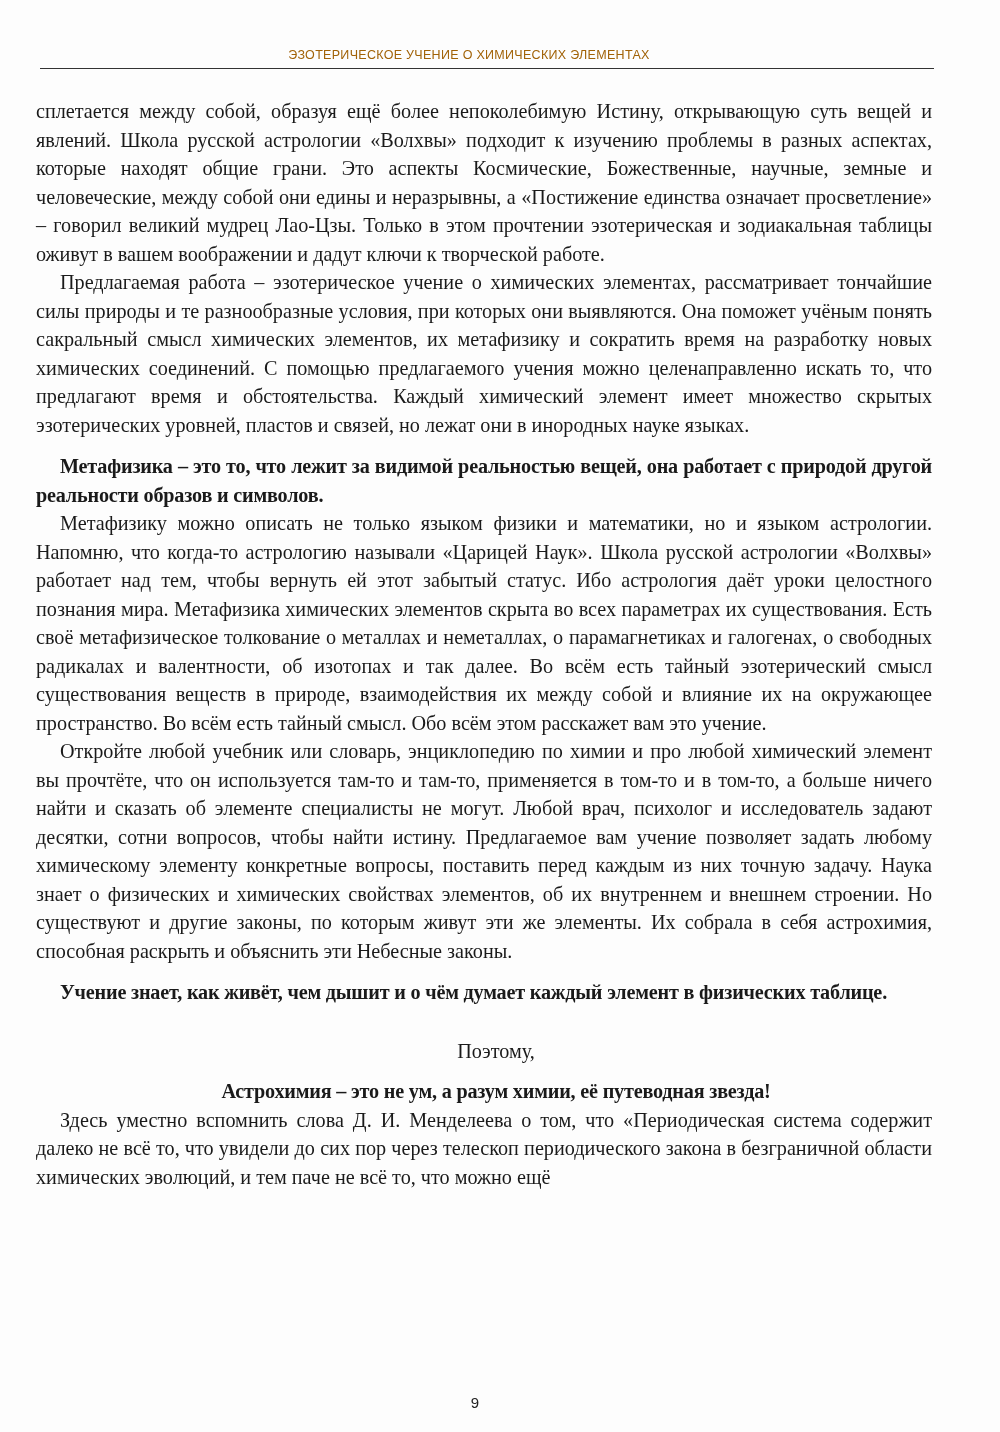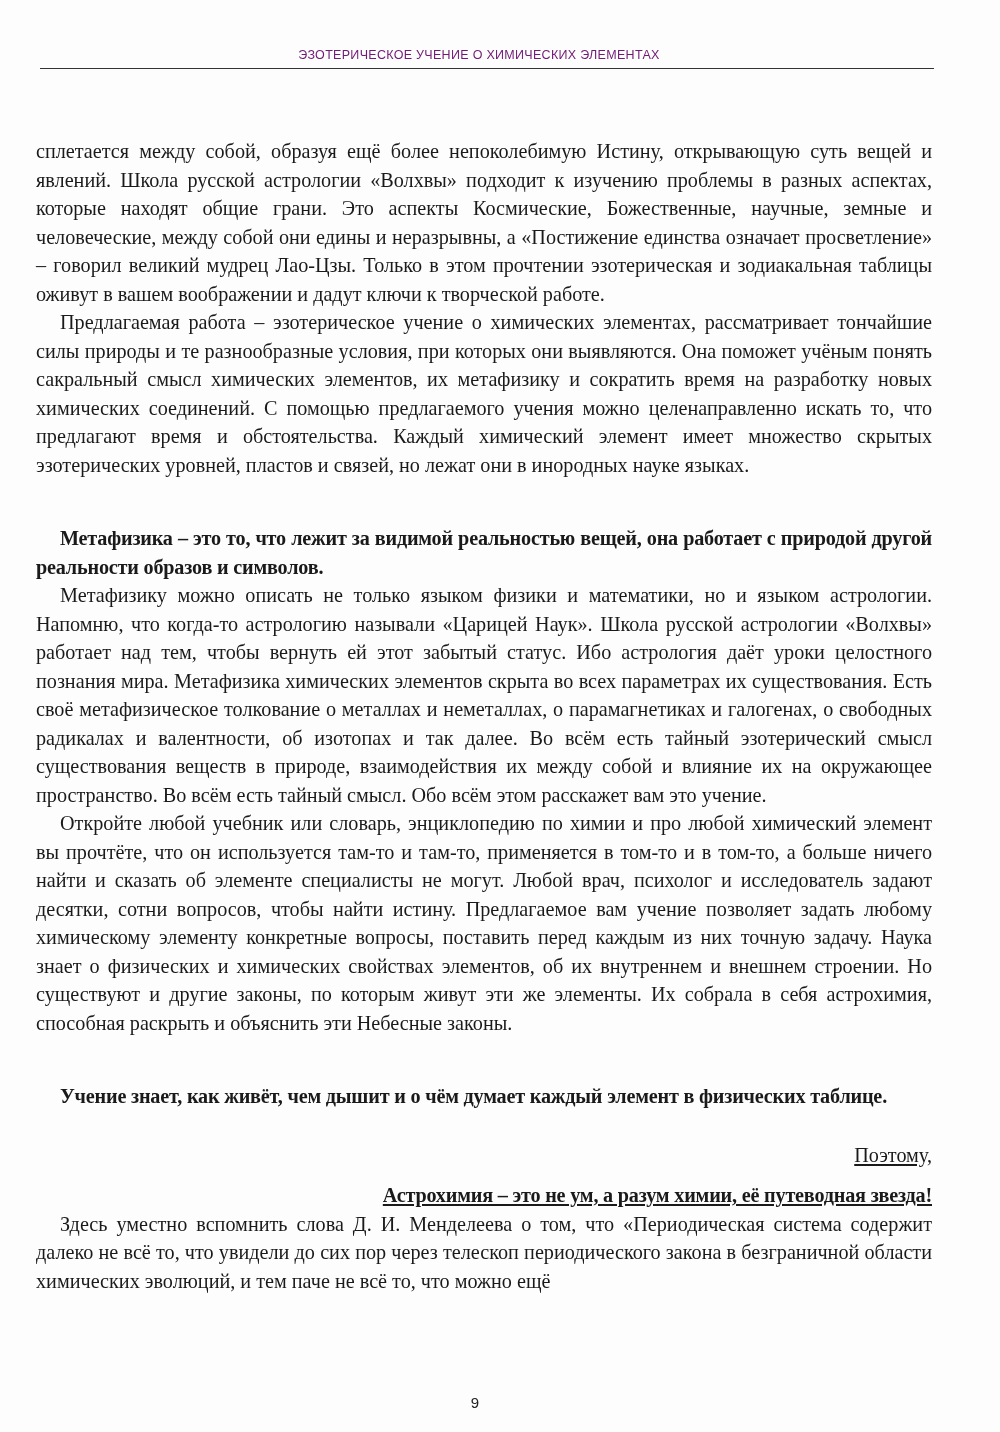--- a/index.html
+++ b/index.html
@@ -17,28 +17,28 @@
     }
     .page {
       position: absolute;
       left: 0; top: 0;
       width: 1000px;
       height: 1432px;
       background: #fdfdfd;
     }
     .running-header {
       position: absolute;
-      left: 32px;
+      left: 22px;
       top: 48px;
       width: 894px;
       text-align: center;
       font-family: "Liberation Sans", "DejaVu Sans", sans-serif;
       font-size: 12.5px;
       letter-spacing: 0.3px;
-      color: #701a75;
+      color: #a16207;
     }
     .header-rule {
       position: absolute;
       left: 40px;
       top: 68px;
       width: 894px;
       height: 0;
       border-top: 1.5px solid #333;
     }
     .body-text {
@@ -50,36 +50,34 @@
       line-height: 28.5px;
       text-align: justify;
       hyphens: manual;
     }
     .body-text p {
       margin: 0;
       text-indent: 24px;
     }
     .body-text p.noindent {
       text-indent: 0;
-      margin-top: 40px;
     }
     .body-text p.bold {
       font-weight: bold;
       letter-spacing: -0.2px;
       margin-top: 12px;
     }
     .body-text p.gap-before {
-      margin-top: 45px;
+      margin-top: 13px;
     }
     .body-text p.gap-before-lg {
       margin-top: 30px;
     }
     .body-text p.left {
-      text-align: right;
-      text-decoration: underline;
+      text-align: center;
     }
     .page-number {
       position: absolute;
       left: 0;
       width: 950px;
       top: 1394px;
       text-align: center;
       font-family: "Liberation Sans", "DejaVu Sans", sans-serif;
       font-size: 15px;
       color: #222;

